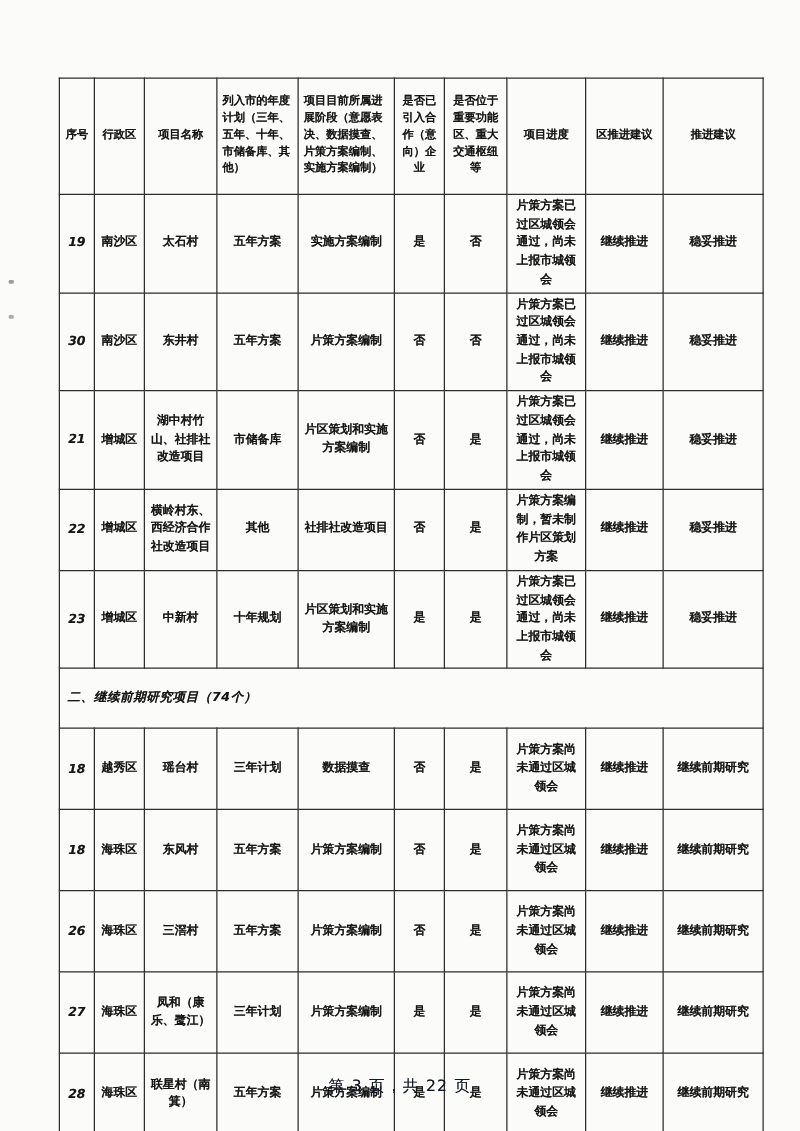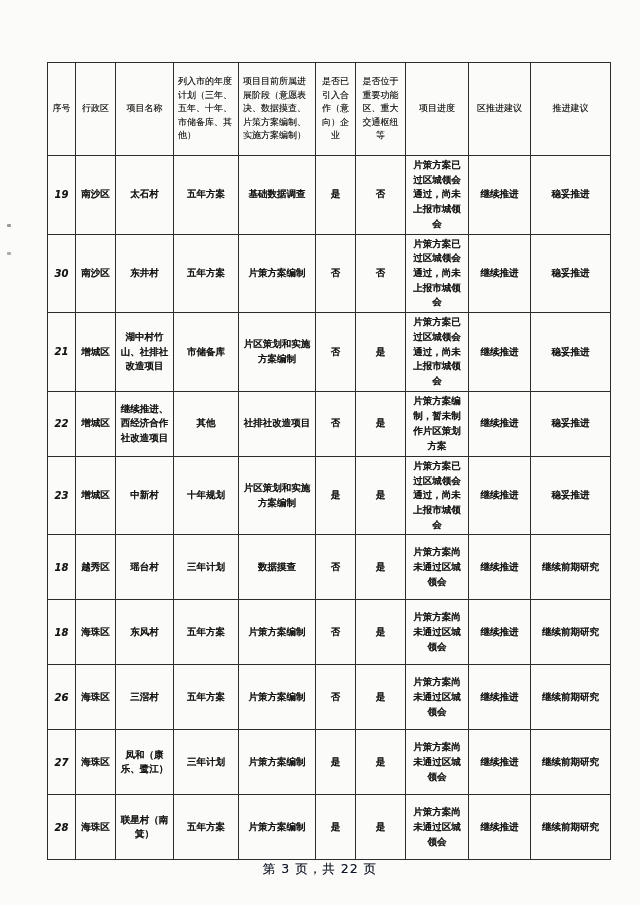--- a/index.html
+++ b/index.html
@@ -28,21 +28,21 @@
     text-align: center;
     vertical-align: middle;
     word-break: break-all;
     text-shadow: 0 0 0.5px rgba(20,20,20,0.55);
   }
   thead tr { height: 93px; }
   tbody tr { height: 65px; }
   tbody tr.section-row { height: 48px; }
   th {
     font-size: 9px;
-    font-weight: normal;
+    font-weight: bold;
     line-height: 1.5;
   }
   th:nth-child(4), th:nth-child(5) { text-align: left; padding-left: 4px; }
   td {
     font-size: 9.5px;
     font-weight: bold;
     line-height: 1.55;
   }
   td:first-child { font-size: 10px; font-style: italic; }
   td.section-cell {
@@ -103,21 +103,21 @@
           <th>区推进建议</th>
           <th>推进建议</th>
         </tr>
     </thead>
     <tbody>
         <tr>
           <td>19</td>
           <td>南沙区</td>
           <td>太石村</td>
           <td>五年方案</td>
-          <td>基础数据调查</td>
+          <td>实施方案编制</td>
           <td>是</td>
           <td>否</td>
           <td>片策方案已过区城领会通过，尚未上报市城领会</td>
           <td>继续推进</td>
           <td>稳妥推进</td>
         </tr>
         <tr>
           <td>30</td>
           <td>南沙区</td>
           <td>东井村</td>
@@ -137,41 +137,44 @@
           <td>片区策划和实施方案编制</td>
           <td>否</td>
           <td>是</td>
           <td>片策方案已过区城领会通过，尚未上报市城领会</td>
           <td>继续推进</td>
           <td>稳妥推进</td>
         </tr>
         <tr>
           <td>22</td>
           <td>增城区</td>
-          <td>继续推进、西经济合作社改造项目</td>
+          <td>横岭村东、西经济合作社改造项目</td>
           <td>其他</td>
           <td>社排社改造项目</td>
           <td>否</td>
           <td>是</td>
           <td>片策方案编制，暂未制作片区策划方案</td>
           <td>继续推进</td>
           <td>稳妥推进</td>
         </tr>
         <tr>
           <td>23</td>
           <td>增城区</td>
           <td>中新村</td>
           <td>十年规划</td>
           <td>片区策划和实施方案编制</td>
           <td>是</td>
           <td>是</td>
           <td>片策方案已过区城领会通过，尚未上报市城领会</td>
           <td>继续推进</td>
           <td>稳妥推进</td>
         </tr>
+        <tr class="section-row">
+          <td colspan="10" class="section-cell">二、继续前期研究项目（74个）</td>
+        </tr>
         <tr>
           <td>18</td>
           <td>越秀区</td>
           <td>瑶台村</td>
           <td>三年计划</td>
           <td>数据摸查</td>
           <td>否</td>
           <td>是</td>
           <td>片策方案尚未通过区城领会</td>
           <td>继续推进</td>

